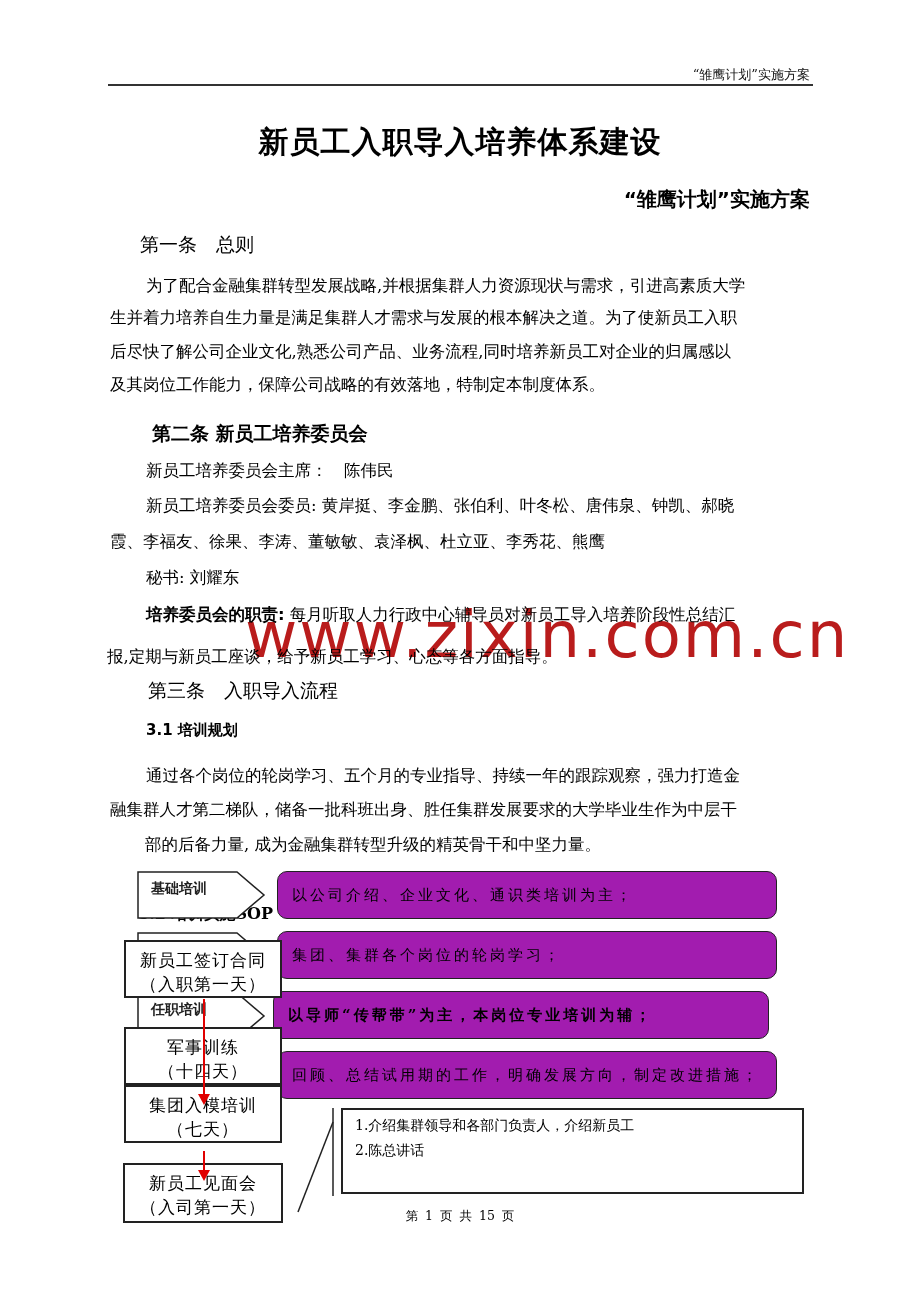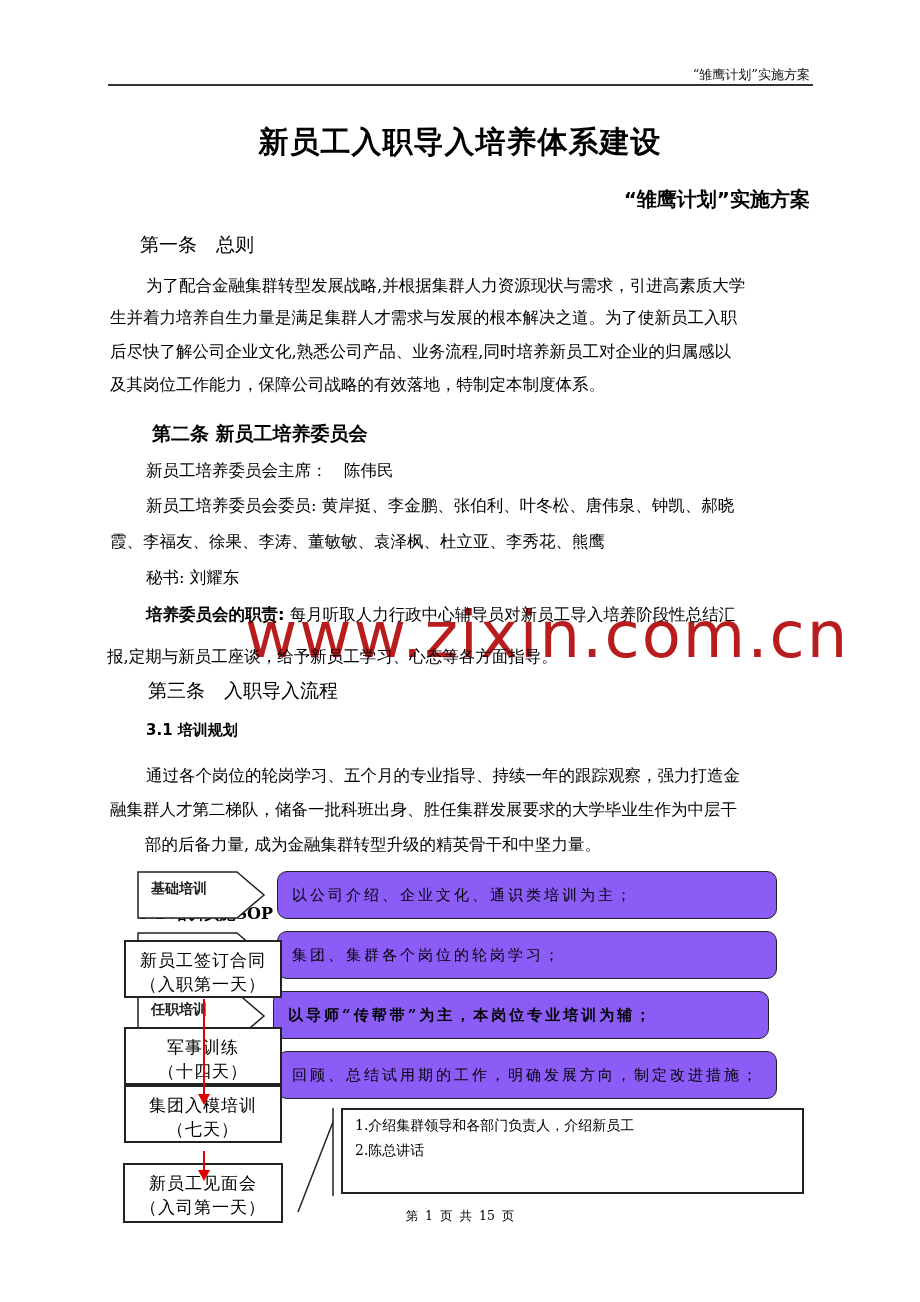--- a/index.html
+++ b/index.html
@@ -15,21 +15,21 @@
   .h1 { font-size: 19px; font-family: "DejaVu Sans", "Liberation Sans", sans-serif; }
   .h1.bold { font-weight: bold; }
   .line { font-size: 16.5px; }
   .bold-lead { font-weight: bold; font-family: "DejaVu Sans", "Liberation Sans", sans-serif; }
   .h2 { font-size: 15px; font-weight: bold; font-family: "DejaVu Sans", "Liberation Sans", sans-serif; }
   .watermark { left: 245px; top: 598px; font-size: 64px; color: #b91c1c;
                font-family: "DejaVu Sans", "Liberation Sans", sans-serif; letter-spacing: 2px; z-index: 0; }
   .content { z-index: 1; }
 
   
-  .rbox { border: 1.5px solid #222; border-radius: 10px; background: #8b5cf6; font-size: 15px;
+  .rbox { border: 1.5px solid #222; border-radius: 10px; background: #a21caf; font-size: 15px;
           letter-spacing: 3px; padding-left: 14px; box-sizing: border-box; display: flex; align-items: center;
           font-family: "DejaVu Serif", serif; }
   .pent { background: transparent; font-weight: bold; }
   .pent svg { position: absolute; left: 0; top: 0; }
   .pent span { position: absolute; left: 14px; top: 9px; font-size: 14px; font-family: "DejaVu Sans", sans-serif; color: #222; }
   .sq { border: 2px solid #222; background: #fff; box-sizing: border-box; text-align: center;
         font-size: 17px; line-height: 24px; padding-top: 6px; letter-spacing: 1px; }
   .arrow { width: 2px; background: #e00000; }
   .arrow-head { width: 0; height: 0; border-left: 6px solid transparent; border-right: 6px solid transparent; border-top: 11px solid #e00000; }
   .note { border: 2px solid #222; background: #fff; box-sizing: border-box; font-size: 14px; line-height: 25px; padding: 3px 0 0 12px; }

